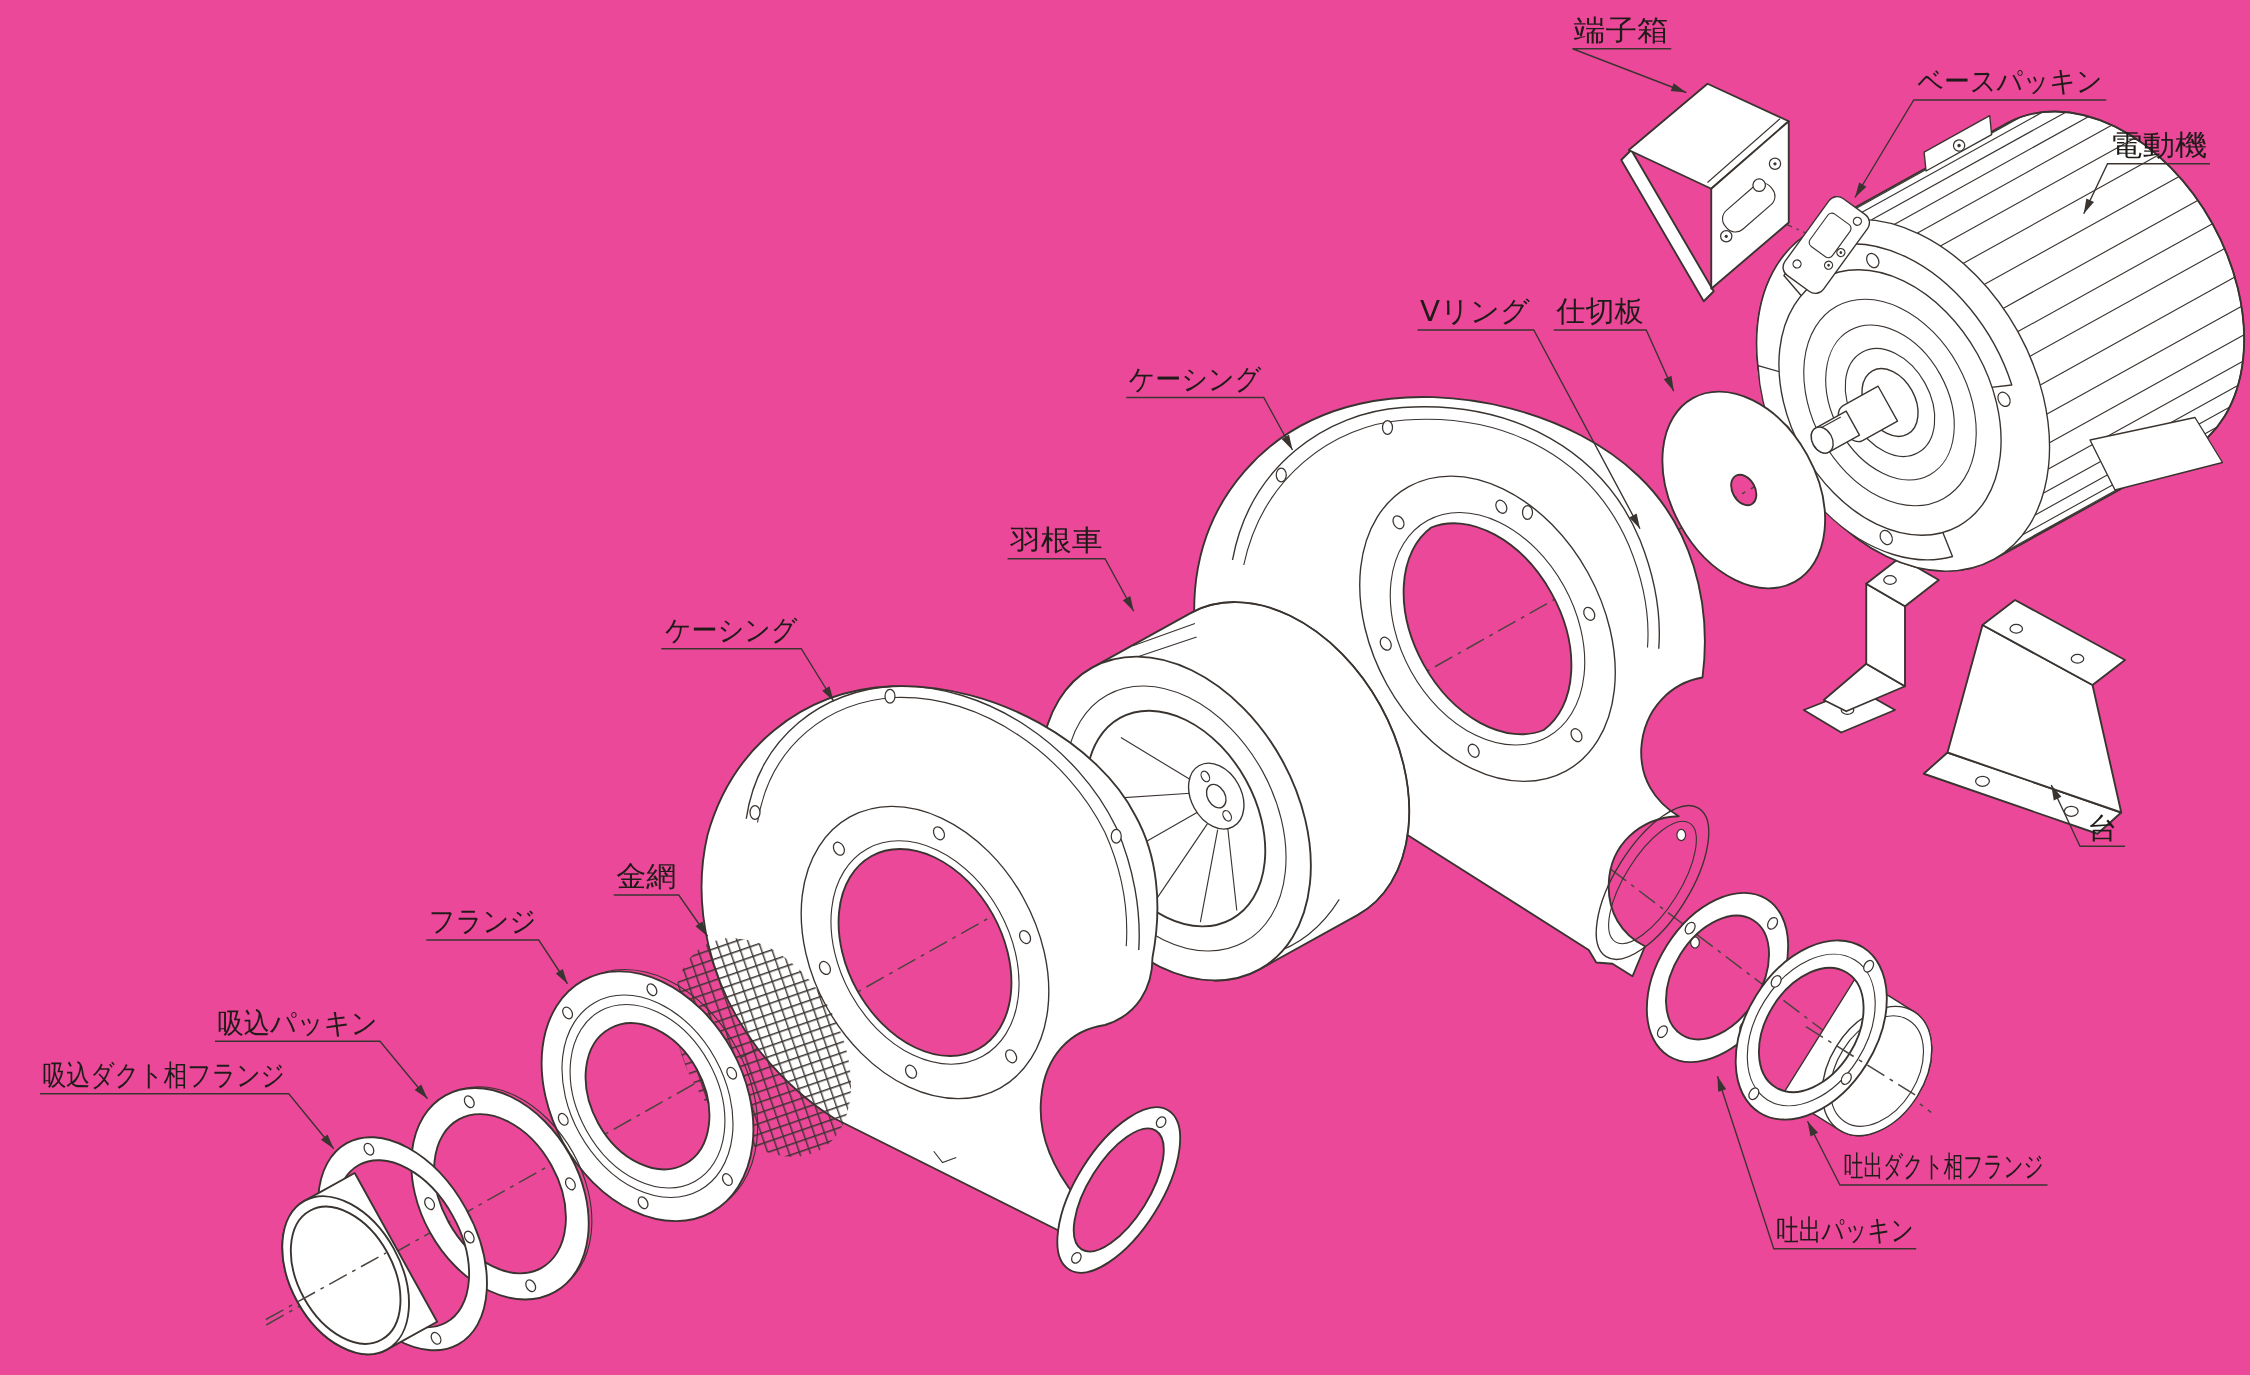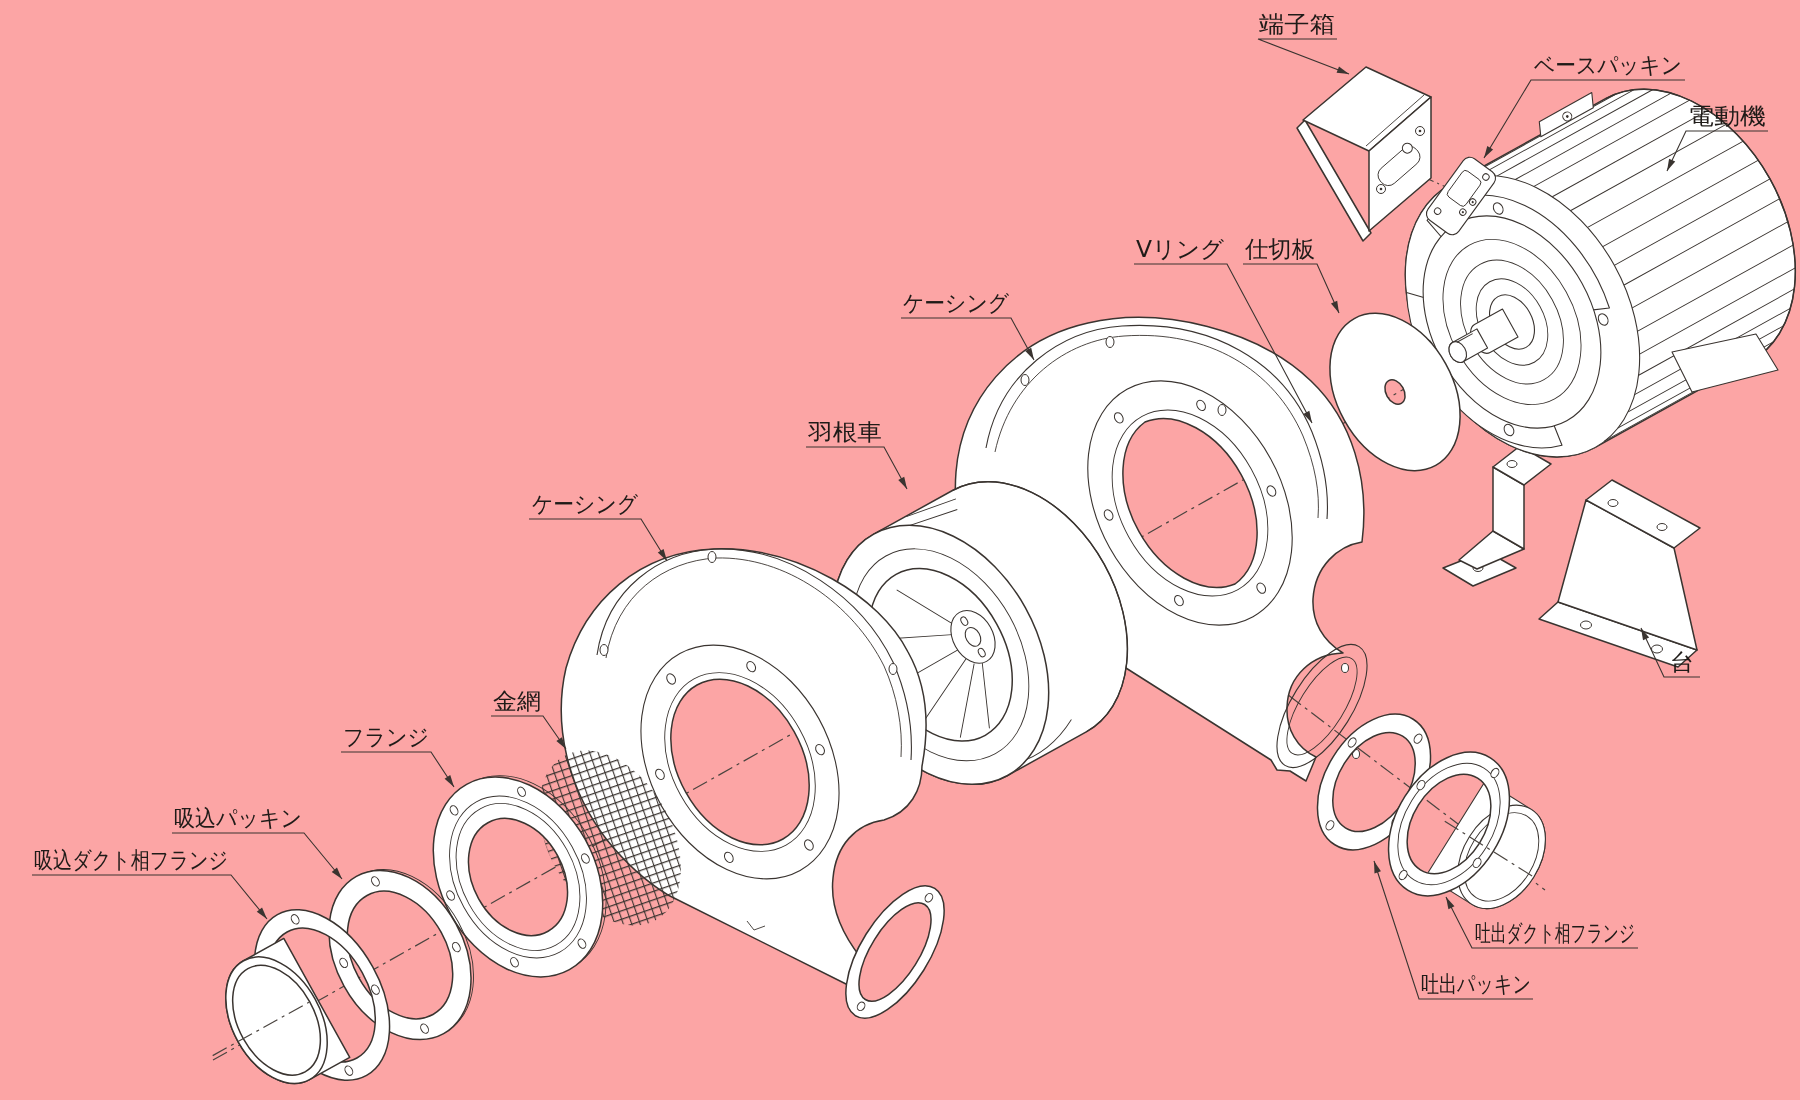--- a/index.html
+++ b/index.html
@@ -1,16 +1,16 @@
 <!DOCTYPE html>
 <html><head>
 <meta charset="utf-8">
 <style>
   html,body{margin:0;padding:0;background:#ffffff;}
-  .stage{position:relative;width:1800px;height:1100px;background:#fca5a5;overflow:hidden;}
+  .stage{position:relative;width:1800px;height:1100px;background:#ec4899;overflow:hidden;}
   svg{display:block;}
   .p  {fill:#fff;stroke:#3a3430;stroke-width:1.5;stroke-linejoin:round;}
   .p2 {fill:#fff;stroke:#3a3430;stroke-width:1.1;stroke-linejoin:round;}
   .ln {fill:none;stroke:#3a3430;stroke-width:1.1;}
   .ln2{fill:none;stroke:#3a3430;stroke-width:0.9;}
   .hole{fill:#fff;stroke:#3a3430;stroke-width:1;}
   .dot{fill:#3a3430;stroke:none;}
   .axis{fill:none;stroke:#4a443f;stroke-width:1.2;stroke-dasharray:16 5 3 5;}
   .axis2{fill:none;stroke:#4a443f;stroke-width:1.1;stroke-dasharray:9 4 2 4;}
   .leader{fill:none;stroke:#3a3430;stroke-width:1.1;}

